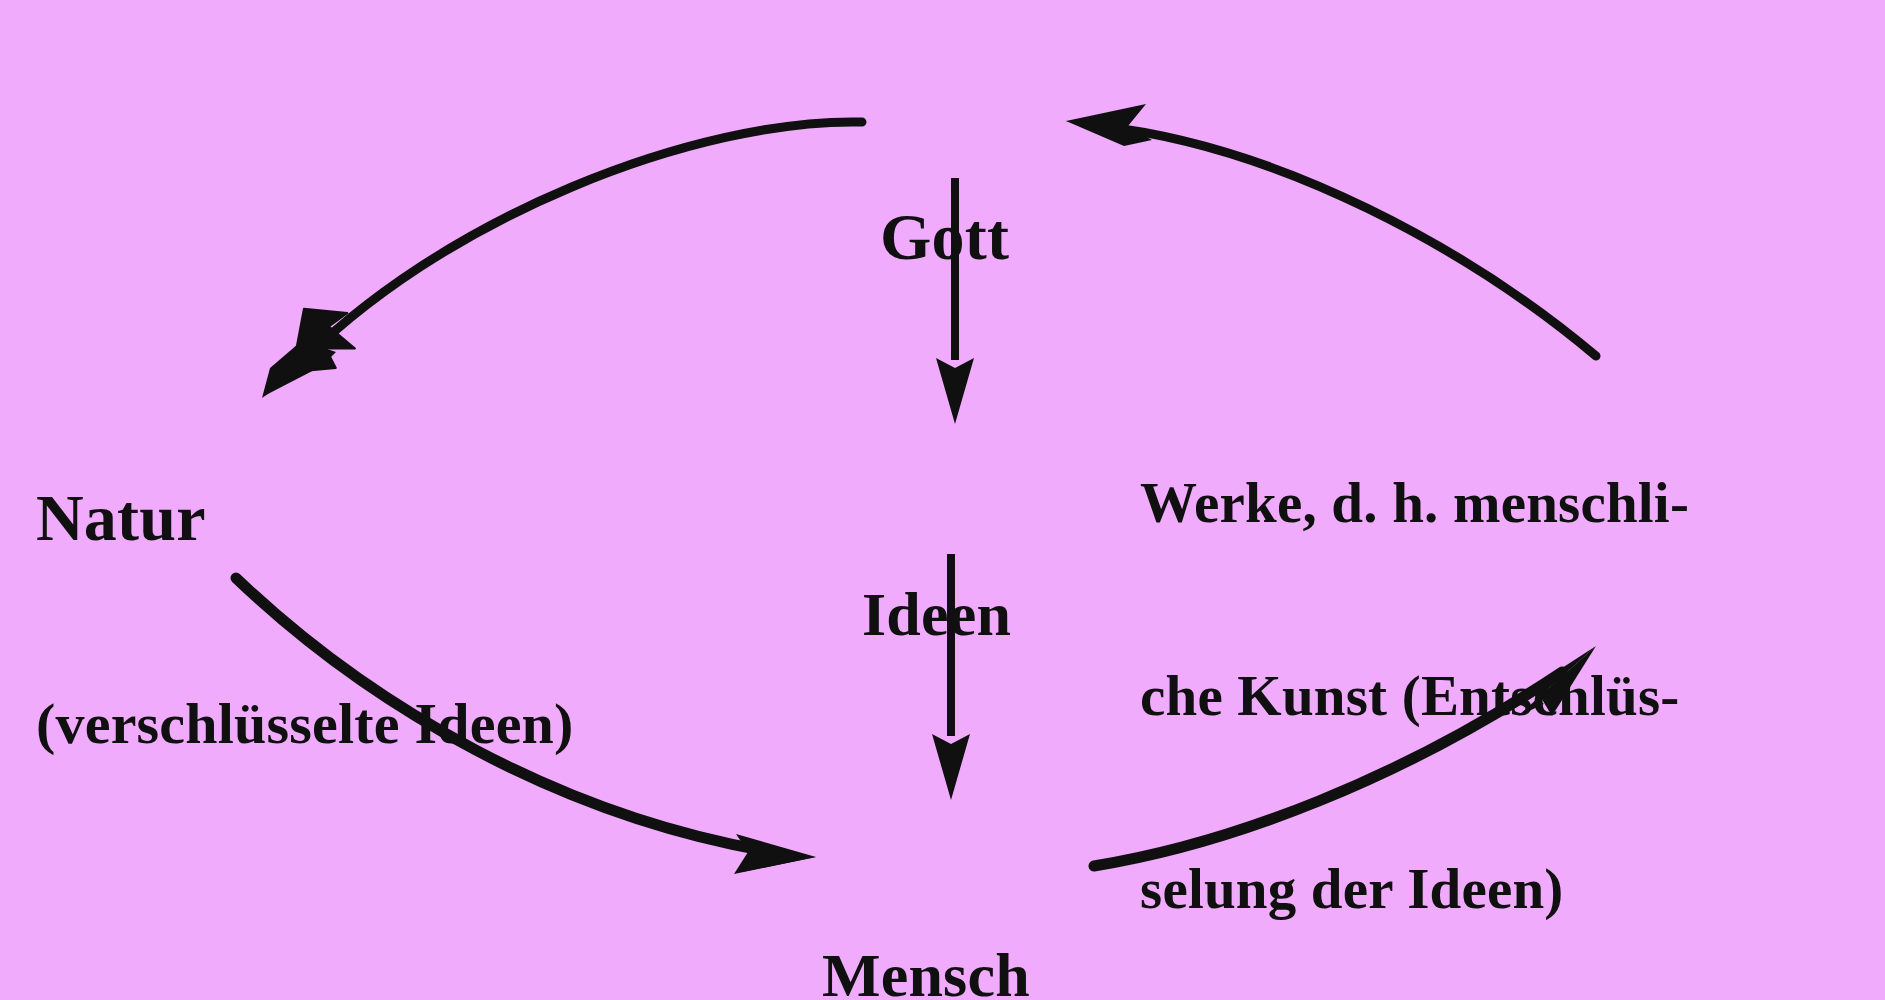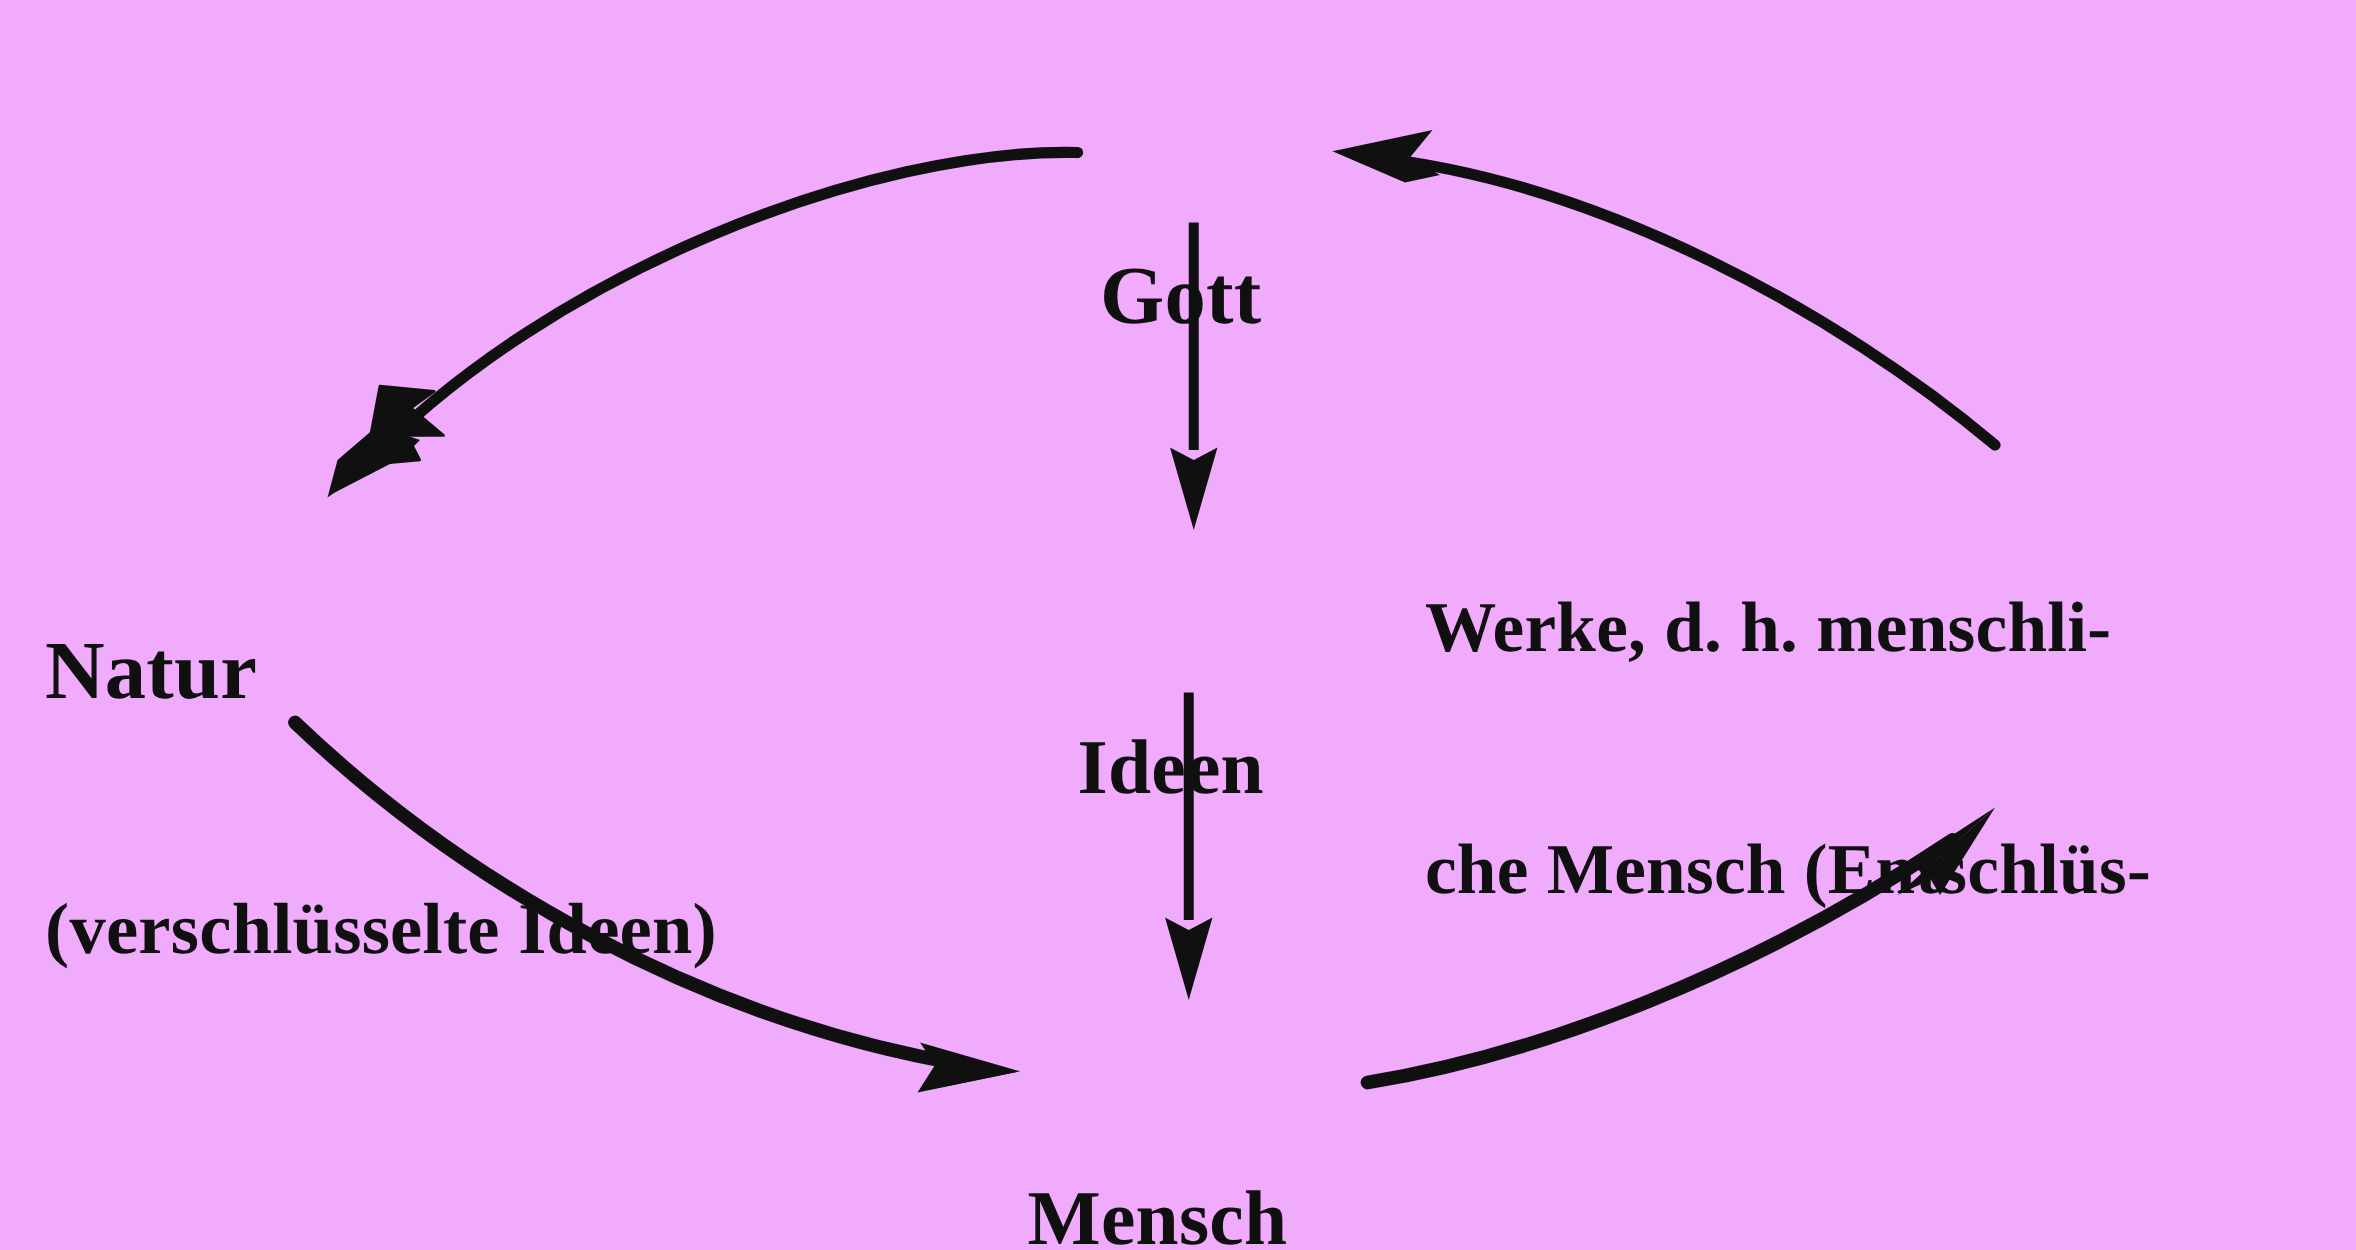--- a/index.html
+++ b/index.html
@@ -53,21 +53,21 @@
   
   #node-mensch {
     left: 822px;
     top: 812px;
     font-size: 62px;
   }
 
   
   #node-natur {
     left: 36px;
-    top: 371px;
+    top: 352px;
     font-size: 62px;
     text-align: left;
   }
   #node-natur .node-line:first-child {
     font-size: 66px;
   }
   #node-natur .node-line + .node-line {
     font-size: 58px;
     margin-top: 8px;
     text-align: right;
@@ -139,16 +139,17 @@
     <span class="node-line">Mensch</span>
   </div>
 
   <div class="node" id="node-natur">
     <span class="node-line">Natur</span>
     <span class="node-line">(verschlüsselte Ideen)</span>
   </div>
 
   <div class="node" id="node-kunst">
     <span class="node-line">Werke, d. h. menschli-</span>
-    <span class="node-line">che Mensch (Entschlüs-</span>
+    <span class="node-line">che Kunst (Entschlüs-</span>
+    <span class="node-line">selung der Ideen)</span>
   </div>
 
 </div>
 
 </body></html>

